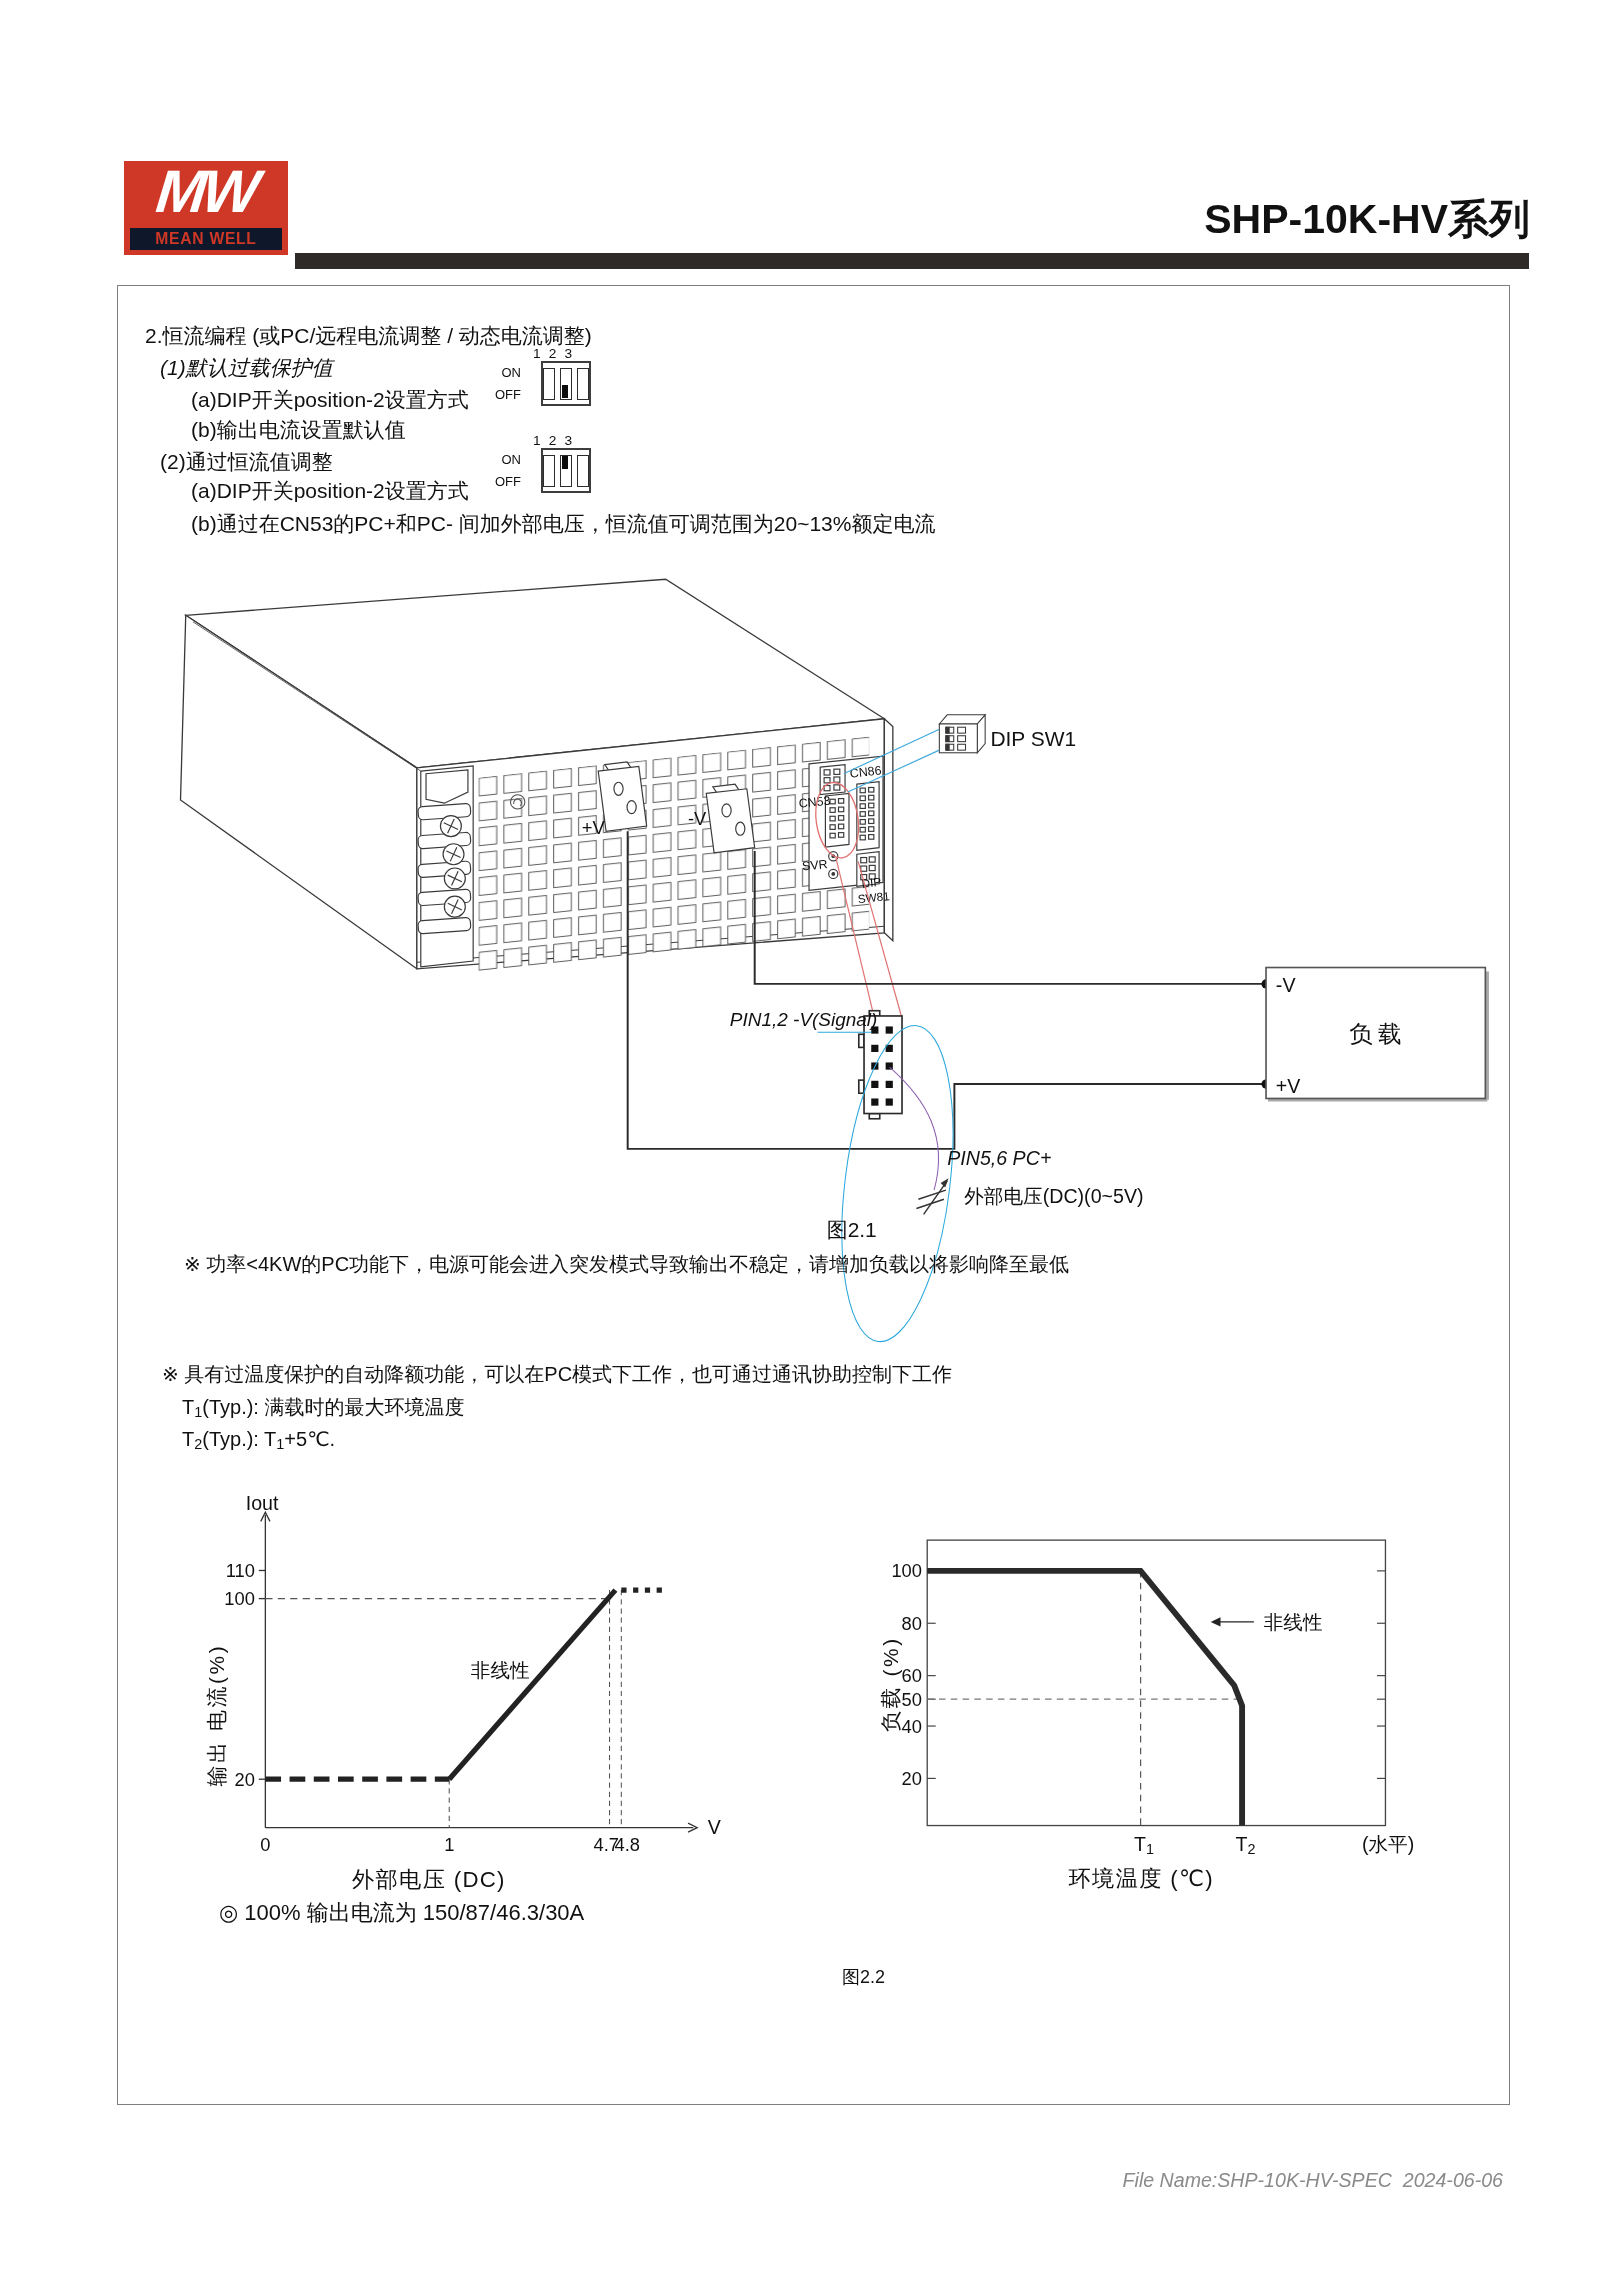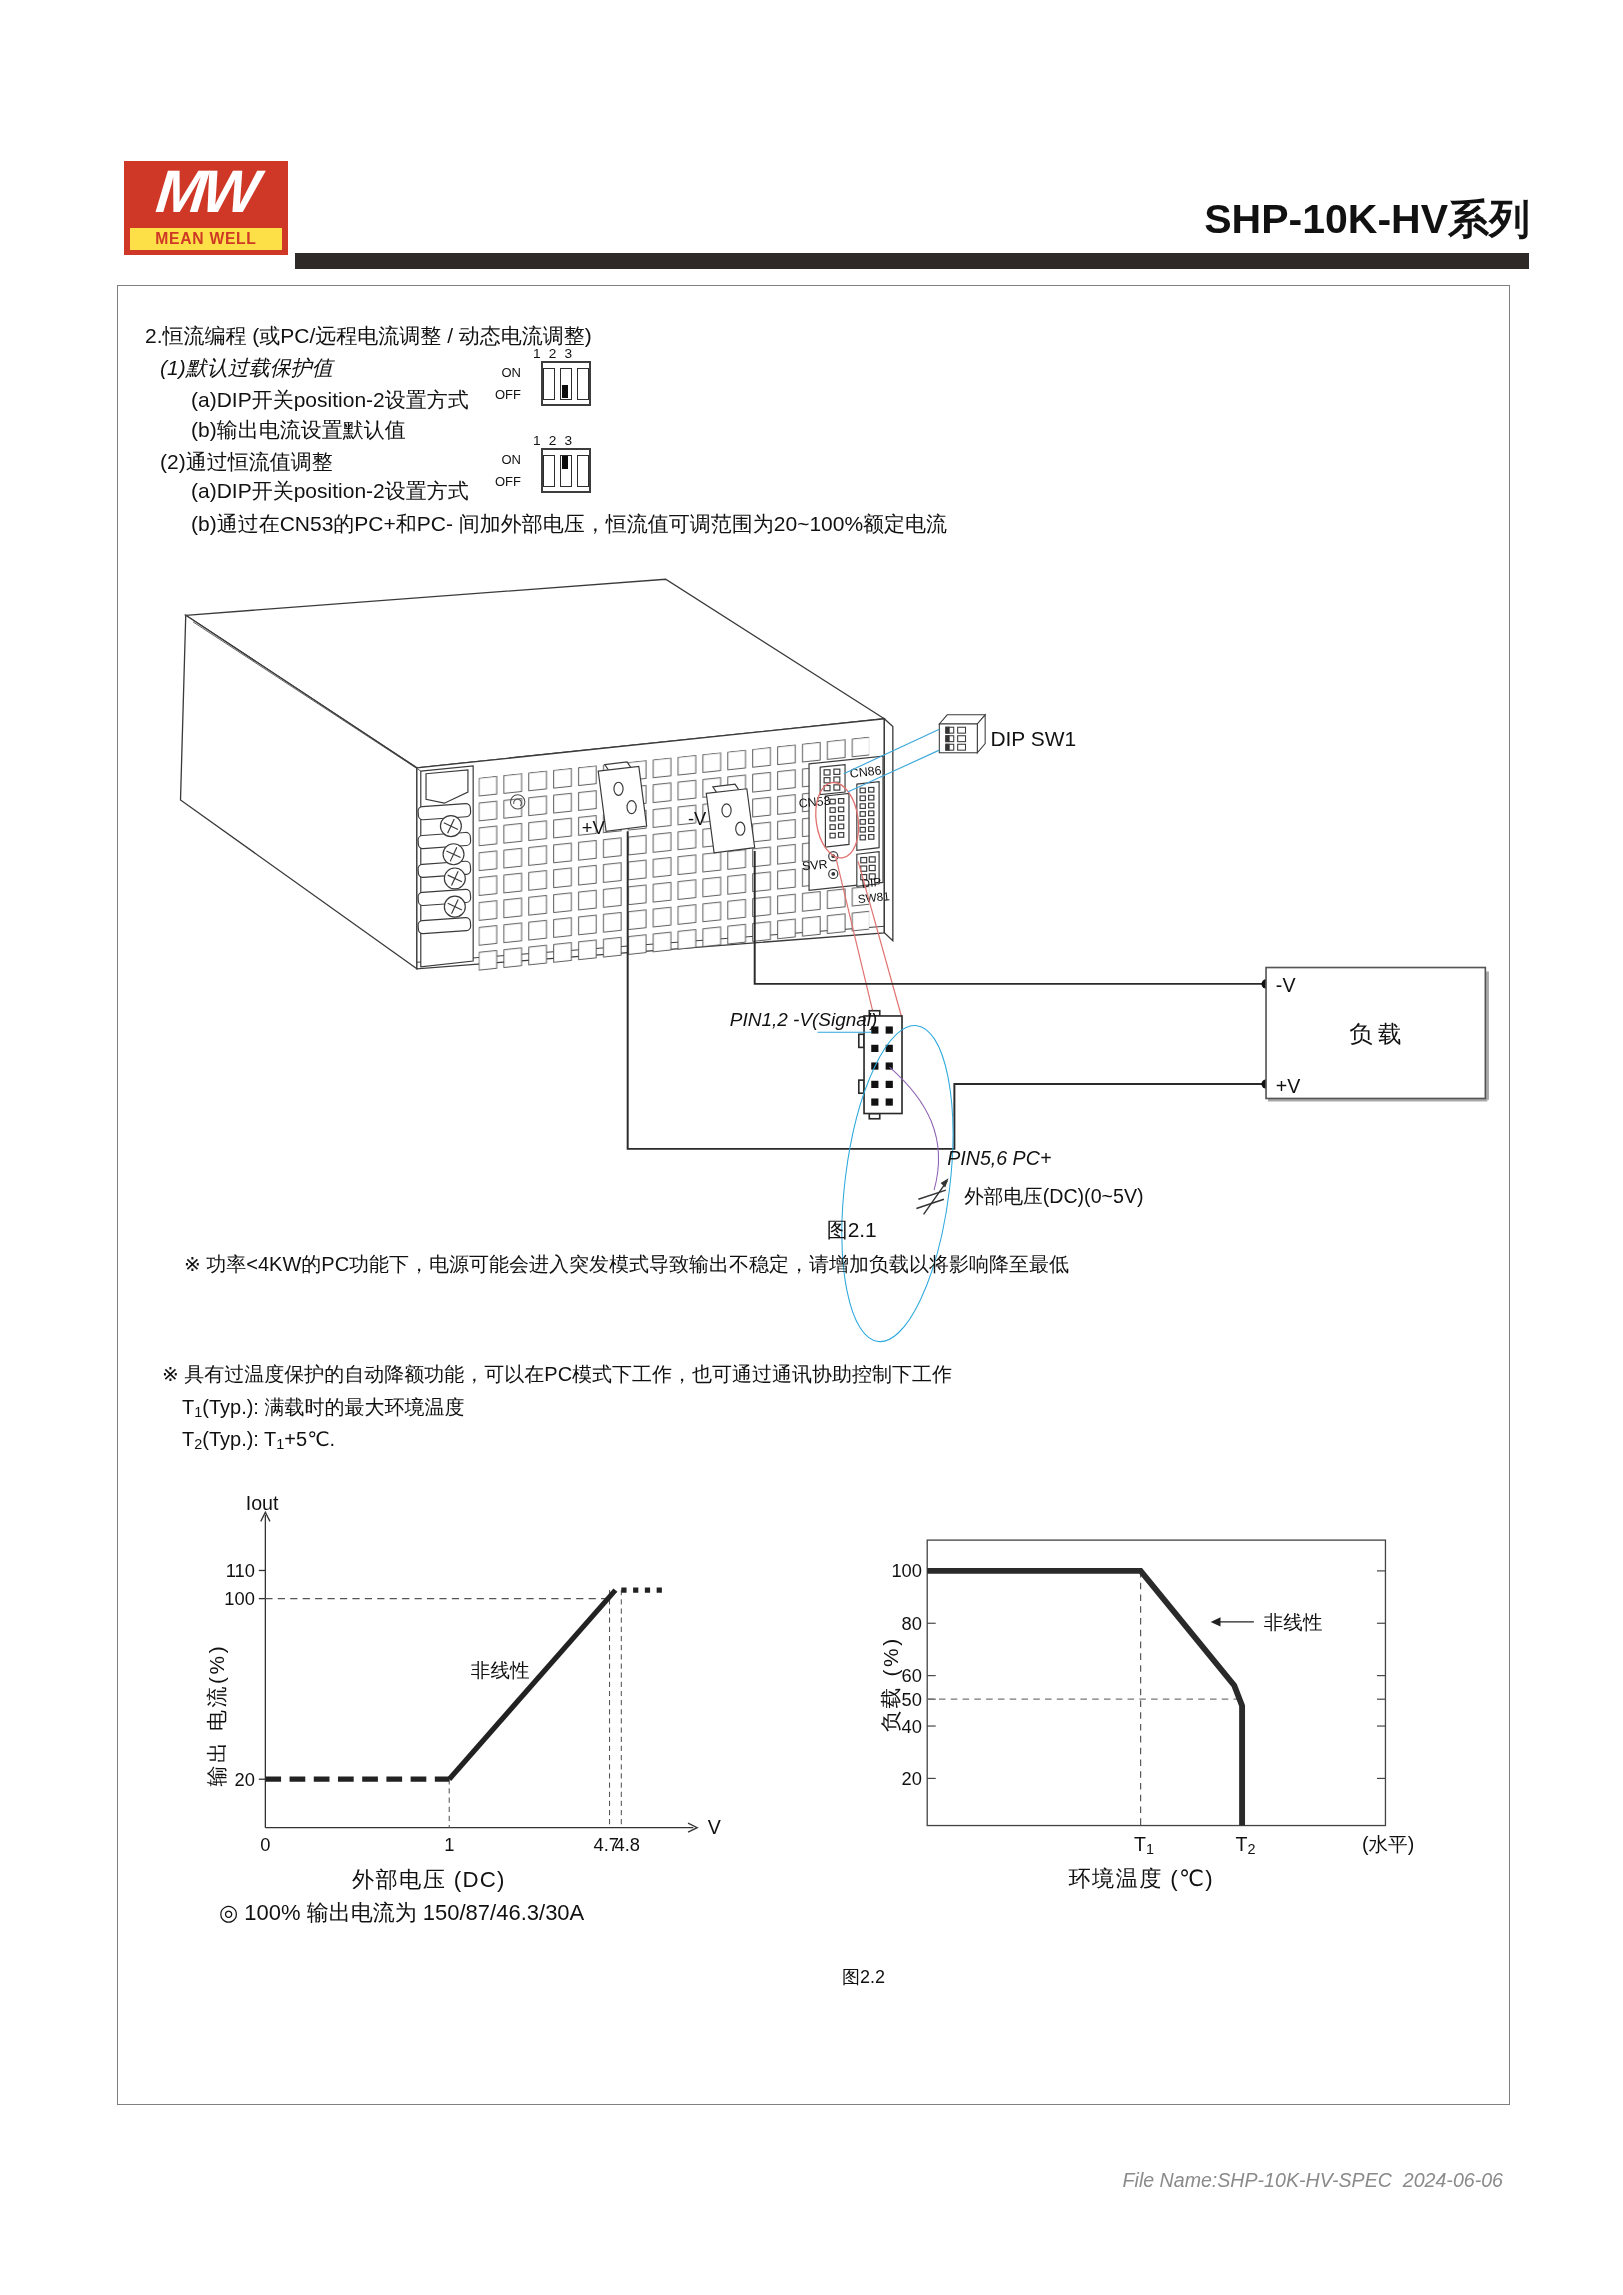--- a/index.html
+++ b/index.html
@@ -4,21 +4,21 @@
 <style>
   html,body{margin:0;padding:0;background:#ffffff;}
   .page{position:relative;width:1623px;height:2295px;background:#fff;overflow:hidden;
         font-family:"Liberation Sans","DejaVu Sans",sans-serif;color:#1c1c1c;}
   .abs{position:absolute;}
   
   .logo{left:124px;top:161px;width:164px;height:94px;background:#cf3726;}
   .logo-mw{position:absolute;top:-3.9px;left:0;width:100%;text-align:center;
            font-size:60px;font-weight:800;font-style:italic;color:#fff;
            letter-spacing:-3.9px;transform:skewX(-6deg);}
-  .logo-strip{position:absolute;bottom:4.6px;left:5.9px;right:5.9px;height:22px;background:#fde047;}
+  .logo-strip{position:absolute;bottom:4.6px;left:5.9px;right:5.9px;height:22px;background:#0f172a;}
   .logo-strip span{display:block;text-align:center;line-height:22px;font-size:15.7px;
            font-weight:700;color:#cf3726;letter-spacing:0.7px;}
   .doc-title{left:319px;top:191px;font-size:38px;font-style:italic;letter-spacing:3.3px;color:#111;}
   .doc-series{right:93px;top:192px;font-size:41px;font-weight:700;color:#111;}
   .header-bar{left:295px;top:253px;width:1234px;height:15.7px;background:#2e2a27;}
   .frame{left:117px;top:285px;width:1391px;height:1818px;border:1.3px solid #7f7f7f;}
   
   .txt{font-size:21px;color:#111;white-space:pre;}
   .sub{font-size:14.4px;vertical-align:-3.3px;}
   
@@ -56,21 +56,21 @@
   <div class="abs header-bar"></div>
 
   <div class="abs frame"></div>
 
   <div class="abs txt" style="left:145px;top:322px;">2.恒流编程 (或PC/远程电流调整 / 动态电流调整)</div>
   <div class="abs txt" style="left:160px;top:354px;font-style:italic;">(1)默认过载保护值</div>
   <div class="abs txt" style="left:191px;top:386px;">(a)DIP开关position-2设置方式</div>
   <div class="abs txt" style="left:191px;top:416px;">(b)输出电流设置默认值</div>
   <div class="abs txt" style="left:160px;top:448px;">(2)通过恒流值调整</div>
   <div class="abs txt" style="left:191px;top:477px;">(a)DIP开关position-2设置方式</div>
-  <div class="abs txt" style="left:191px;top:510px;">(b)通过在CN53的PC+和PC- 间加外部电压，恒流值可调范围为20~100%额定电流</div>
+  <div class="abs txt" style="left:191px;top:510px;">(b)通过在CN53的PC+和PC- 间加外部电压，恒流值可调范围为20~13%额定电流</div>
 
   <div class="abs dip" style="left:495px;top:346px;">
     <div class="dip-nums">
       <span>1</span>
       <span>2</span>
       <span>3</span>
     </div>
     <div class="dip-row">
       <div class="dip-onoff">
         <span>ON</span>

